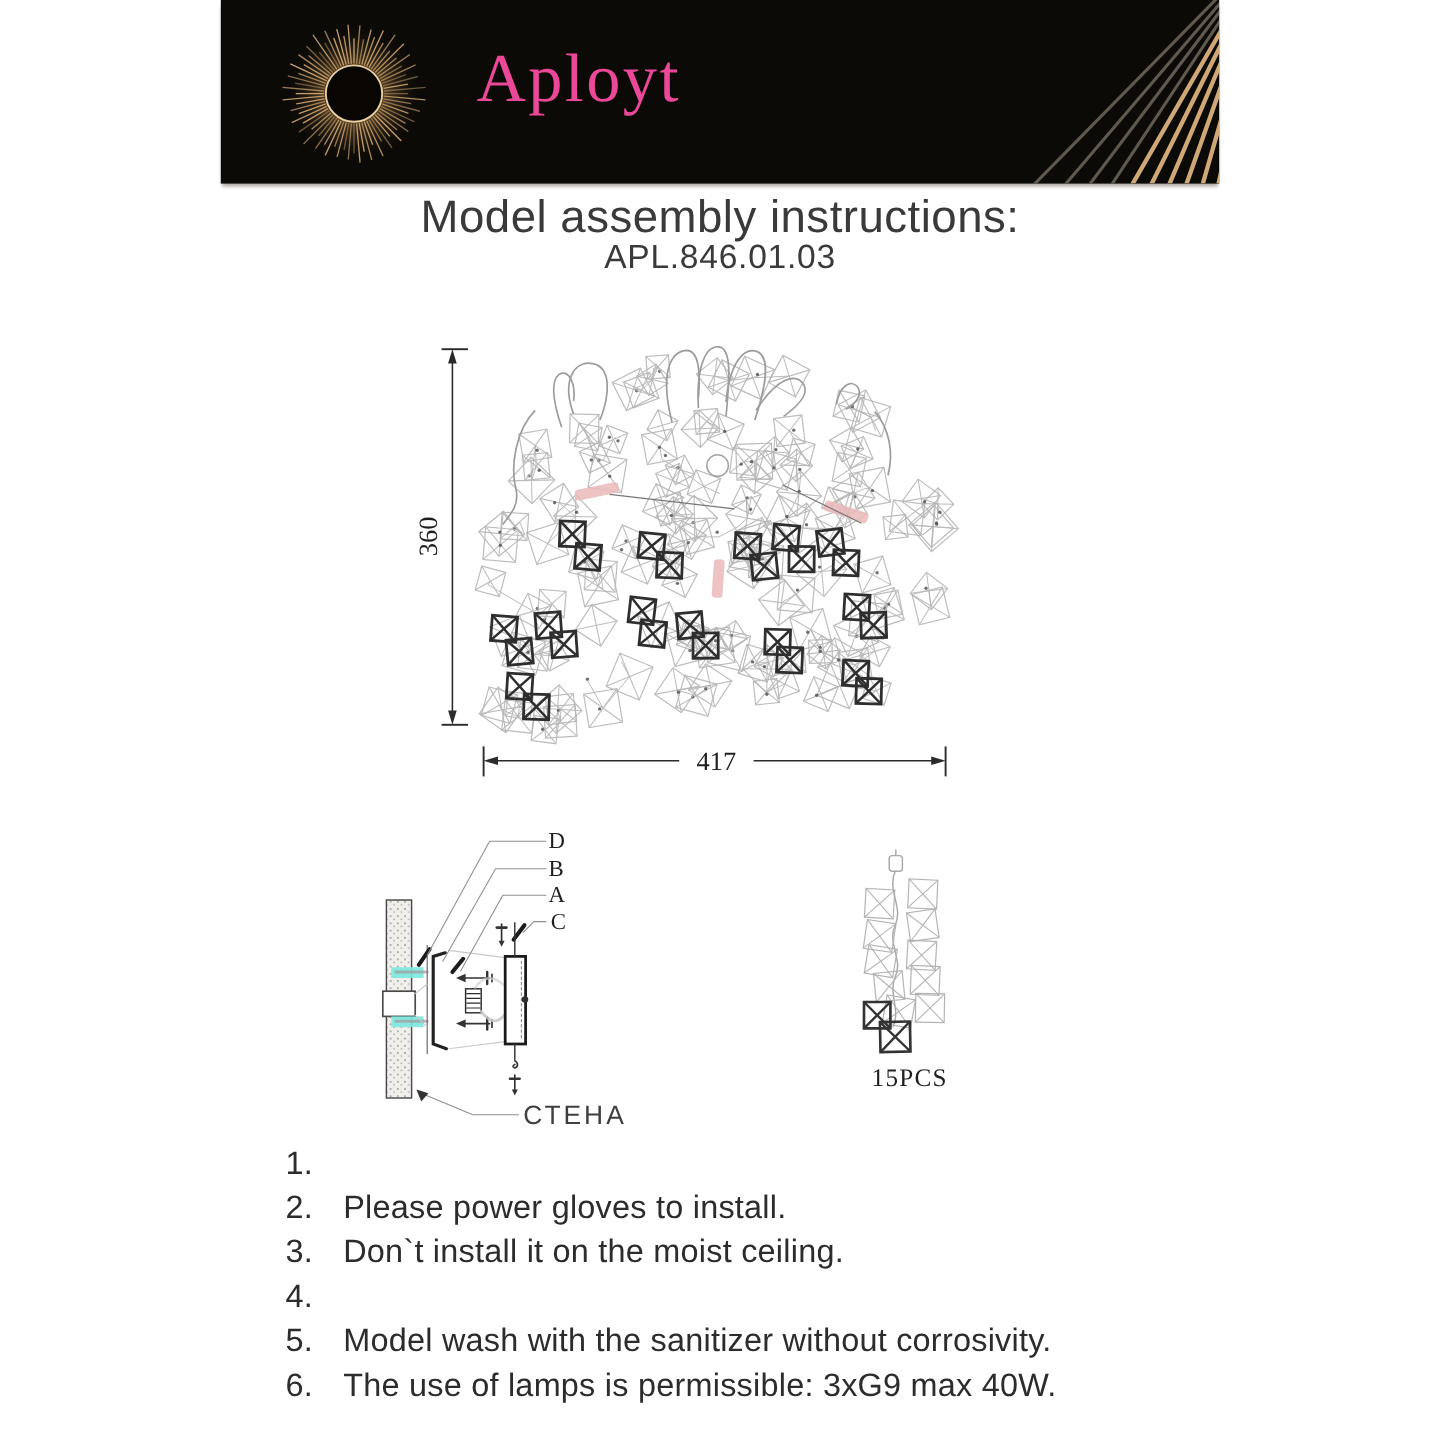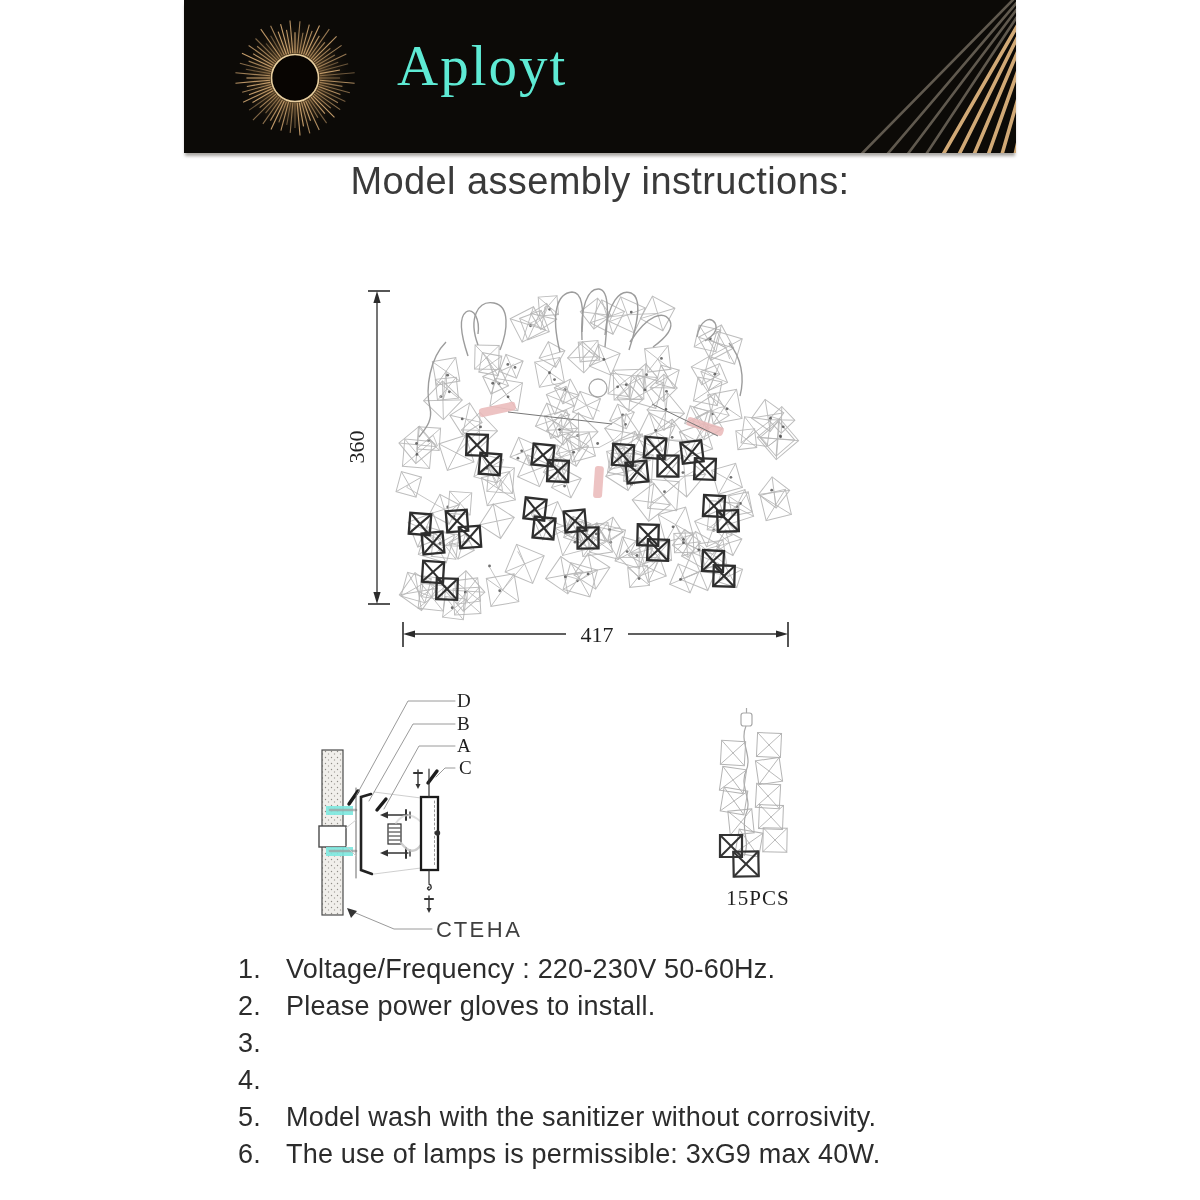--- a/index.html
+++ b/index.html
@@ -7,21 +7,21 @@
        font-family:"Liberation Sans",sans-serif;overflow:hidden;}
   .page{position:absolute;inset:0;background:#fff;}
 
   
   .banner{position:absolute;left:184px;top:0;width:832px;height:153px;
           background:#0c0a07;overflow:hidden;
           box-shadow:0 4px 3px -1px rgba(100,95,88,.55);}
   .banner svg{position:absolute;left:0;top:0;}
   .brand{position:absolute;left:213px;top:33px;
          font-family:"Liberation Serif",serif;font-size:57px;
-         color:#5eead4;letter-spacing:2px;}
+         color:#ec4899;letter-spacing:2px;}
 
   
   .title-block{position:absolute;left:0;top:165px;width:1200px;text-align:center;color:#3a3a3a;}
   .title-line1{font-size:38px;letter-spacing:.4px;line-height:33px;}
   .title-line2{font-size:28px;letter-spacing:.6px;line-height:32px;}
 
   
   .figure{position:absolute;left:0;top:0;width:1200px;height:1200px;}
   .slabel{font-family:"Liberation Serif",serif;fill:#1f1f1f;}
   .wlabel{font-family:"Liberation Sans",sans-serif;fill:#3f3f3f;letter-spacing:2.5px;}
@@ -136,20 +136,21 @@
           <line x1="845.9092488423976" y1="-8.068224497635363" x2="286.2212773109926" y2="734.6627998463468" stroke="#b3a795" stroke-width="2.6" stroke-linecap="round" opacity="0.5"></line>
           <line x1="843.5275975834908" y1="-9.979701719998445" x2="239.5409126364201" y2="697.1978462880304" stroke="#b3a795" stroke-width="2.6" stroke-linecap="round" opacity="0.5"></line>
           <line x1="840.9545367850075" y1="-12.33747754229092" x2="189.10892098614613" y2="650.9854401710979" stroke="#b3a795" stroke-width="2.6" stroke-linecap="round" opacity="0.5"></line>
         </g>
     </svg>
     <div class="brand">Aployt</div>
   </div>
 
   <div class="title-block">
     <div class="title-line1">Model assembly instructions:</div>
+    <div class="title-line2">APL.846.01.03</div>
   </div>
 
   <svg id="fig" class="figure" viewBox="0 0 1200 1200">
     <defs>
       <pattern id="stip" width="6" height="6" patternUnits="userSpaceOnUse">
         <rect width="6" height="6" fill="#f1efeb"></rect>
         <circle cx="1.5" cy="1.5" r=".7" fill="#8f8c86"></circle>
         <circle cx="4.5" cy="4" r=".7" fill="#a5a29b"></circle>
       </pattern>
     </defs>
@@ -1365,28 +1366,28 @@
     <text class="slabel" font-size="19" x="457" y="730">B</text>
     <text class="slabel" font-size="19" x="457" y="752">A</text>
     <text class="slabel" font-size="19" x="459" y="774">C</text>
     <text class="wlabel" font-size="22" x="436" y="937">СТЕНА</text>
     <text class="slabel" font-size="21" text-anchor="middle" x="758" y="905" letter-spacing="1">15PCS</text>
   </svg>
 
   <div class="instructions">
     <div class="instr-row">
       <span class="instr-num">1.</span>
-      <span class="instr-text">Voltage/Frequency : 220-230V 50-60Hz.</span>
     </div>
     <div class="instr-row">
       <span class="instr-num">2.</span>
       <span class="instr-text">Please power gloves to install.</span>
     </div>
     <div class="instr-row">
       <span class="instr-num">3.</span>
+      <span class="instr-text">Don`t install it on the moist ceiling.</span>
     </div>
     <div class="instr-row">
       <span class="instr-num">4.</span>
     </div>
     <div class="instr-row">
       <span class="instr-num">5.</span>
       <span class="instr-text">Model wash with the sanitizer without corrosivity.</span>
     </div>
     <div class="instr-row">
       <span class="instr-num">6.</span>

